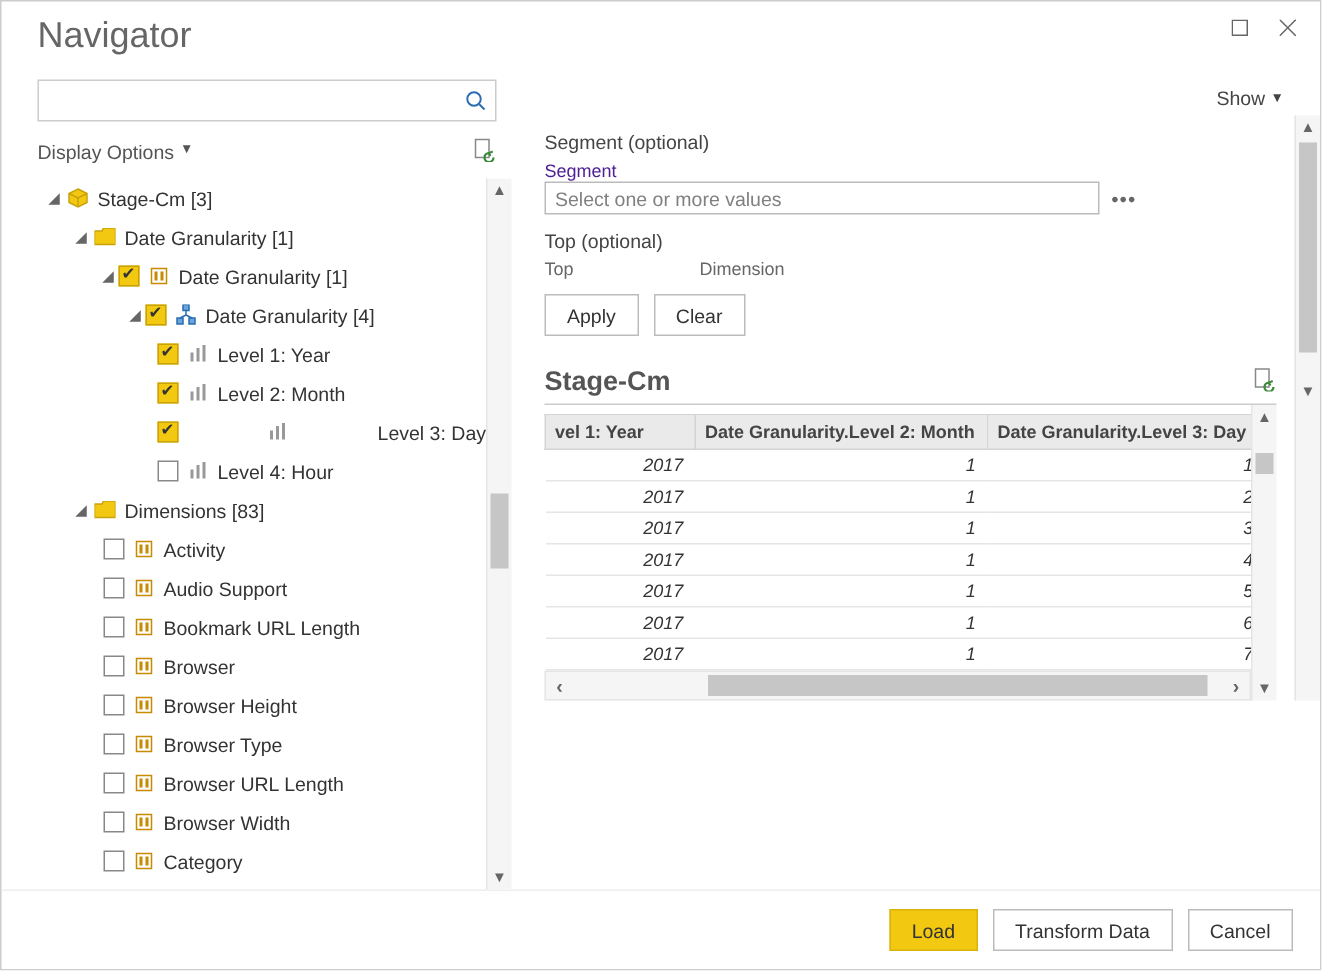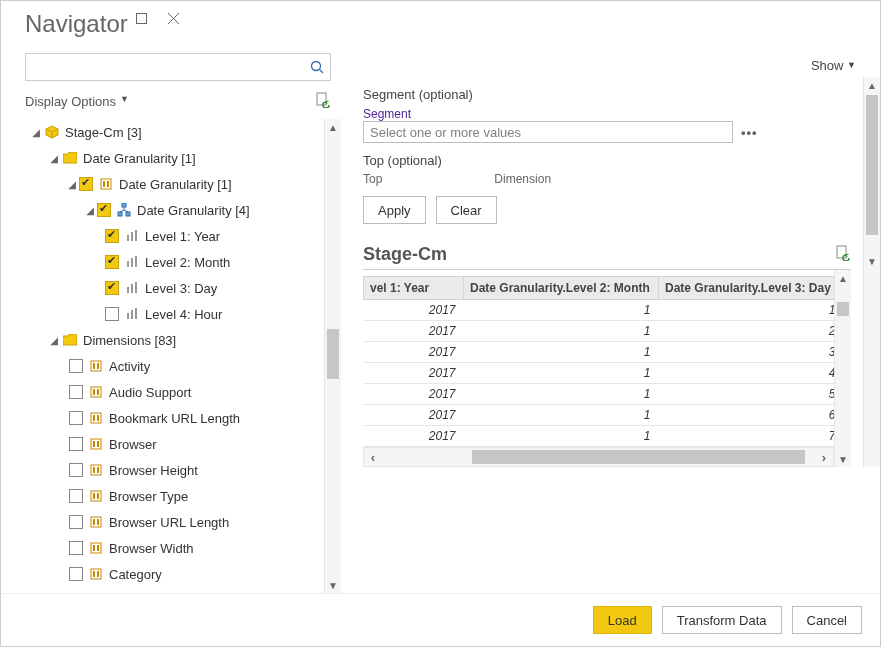--- a/index.html
+++ b/index.html
@@ -1,17 +1,17 @@
 <!DOCTYPE html>
 <html><head>
 <meta charset="utf-8">
 <style>
   html,body{margin:0;padding:0;font-family:"Segoe UI",Arial,sans-serif;font-size:13px;color:#333;background:#fff;}
   .window{width:881px;height:647px;box-sizing:border-box;border:1px solid #ccc;position:relative;display:flex;flex-direction:column;}
-  .titlebar{height:46px;display:flex;align-items:center;justify-content:flex-start;padding:0 8px 0 24px;}
+  .titlebar{height:46px;display:flex;align-items:center;justify-content:space-between;padding:0 8px 0 24px;}
   .titlebar h1{font-size:24px;font-weight:300;color:#666;margin:0;}
   .winctrl{display:flex;gap:4px;align-self:flex-start;margin-top:6px;}
   .winctrl div{width:28px;height:22px;display:flex;align-items:center;justify-content:center;color:#666;}
   .body{flex:1;display:flex;min-height:0;}
   
   .left{width:340px;display:flex;flex-direction:column;box-sizing:border-box;padding:6px 0 0 24px;}
   .searchrow{display:flex;border:1px solid #ccc;height:26px;align-items:center;margin-right:10px;}
   .searchrow input{flex:1;border:none;outline:none;height:22px;padding:0 6px;font-size:13px;}
   .searchrow .sicon{width:26px;color:#2b6cb0;display:flex;align-items:center;justify-content:center;}
   .dispopt{display:flex;justify-content:space-between;align-items:center;height:28px;margin:6px 10px 4px 0;color:#555;}
@@ -188,21 +188,21 @@
                                     <svg width="14" height="14" viewBox="0 0 14 14">
                                       <rect x="2" y="6" width="2" height="6" fill="#999"></rect>
                                       <rect x="6" y="3" width="2" height="9" fill="#999"></rect>
                                       <rect x="10" y="1" width="2" height="11" fill="#999"></rect>
                                     </svg>
                                   </span>
                                   <span>Level 2: Month</span>
                                 </div>
                               </li>
                             <li>
-                                <div class="row" style="padding-left:80px;">
+                                <div class="row" style="padding-left:80px;justify-content:space-between;">
                                   <span class="cb checked"></span>
                                   <span class="ic">
                                     <svg width="14" height="14" viewBox="0 0 14 14">
                                       <rect x="2" y="6" width="2" height="6" fill="#999"></rect>
                                       <rect x="6" y="3" width="2" height="9" fill="#999"></rect>
                                       <rect x="10" y="1" width="2" height="11" fill="#999"></rect>
                                     </svg>
                                   </span>
                                   <span>Level 3: Day</span>
                                 </div>
@@ -382,21 +382,21 @@
             <div class="segrow">
               <div class="segsel">
                   <span>Select one or more values</span>
                 </div>
               <span class="dots">•••</span>
             </div>
           </div>
 
           <div class="sect">
             <div class="title">Top (optional)</div>
-            <div class="fldrow" style="gap:112px;">
+            <div class="fldrow" style="gap:84px;">
               <label style="color:#666;font-size:12px;">Top</label>
               <label style="color:#666;font-size:12px;">Dimension</label>
             </div>
           </div>
 
           <div class="btnrow">
             <div class="btn">
                 <span>Apply</span>
               </div>
             <div class="btn">

